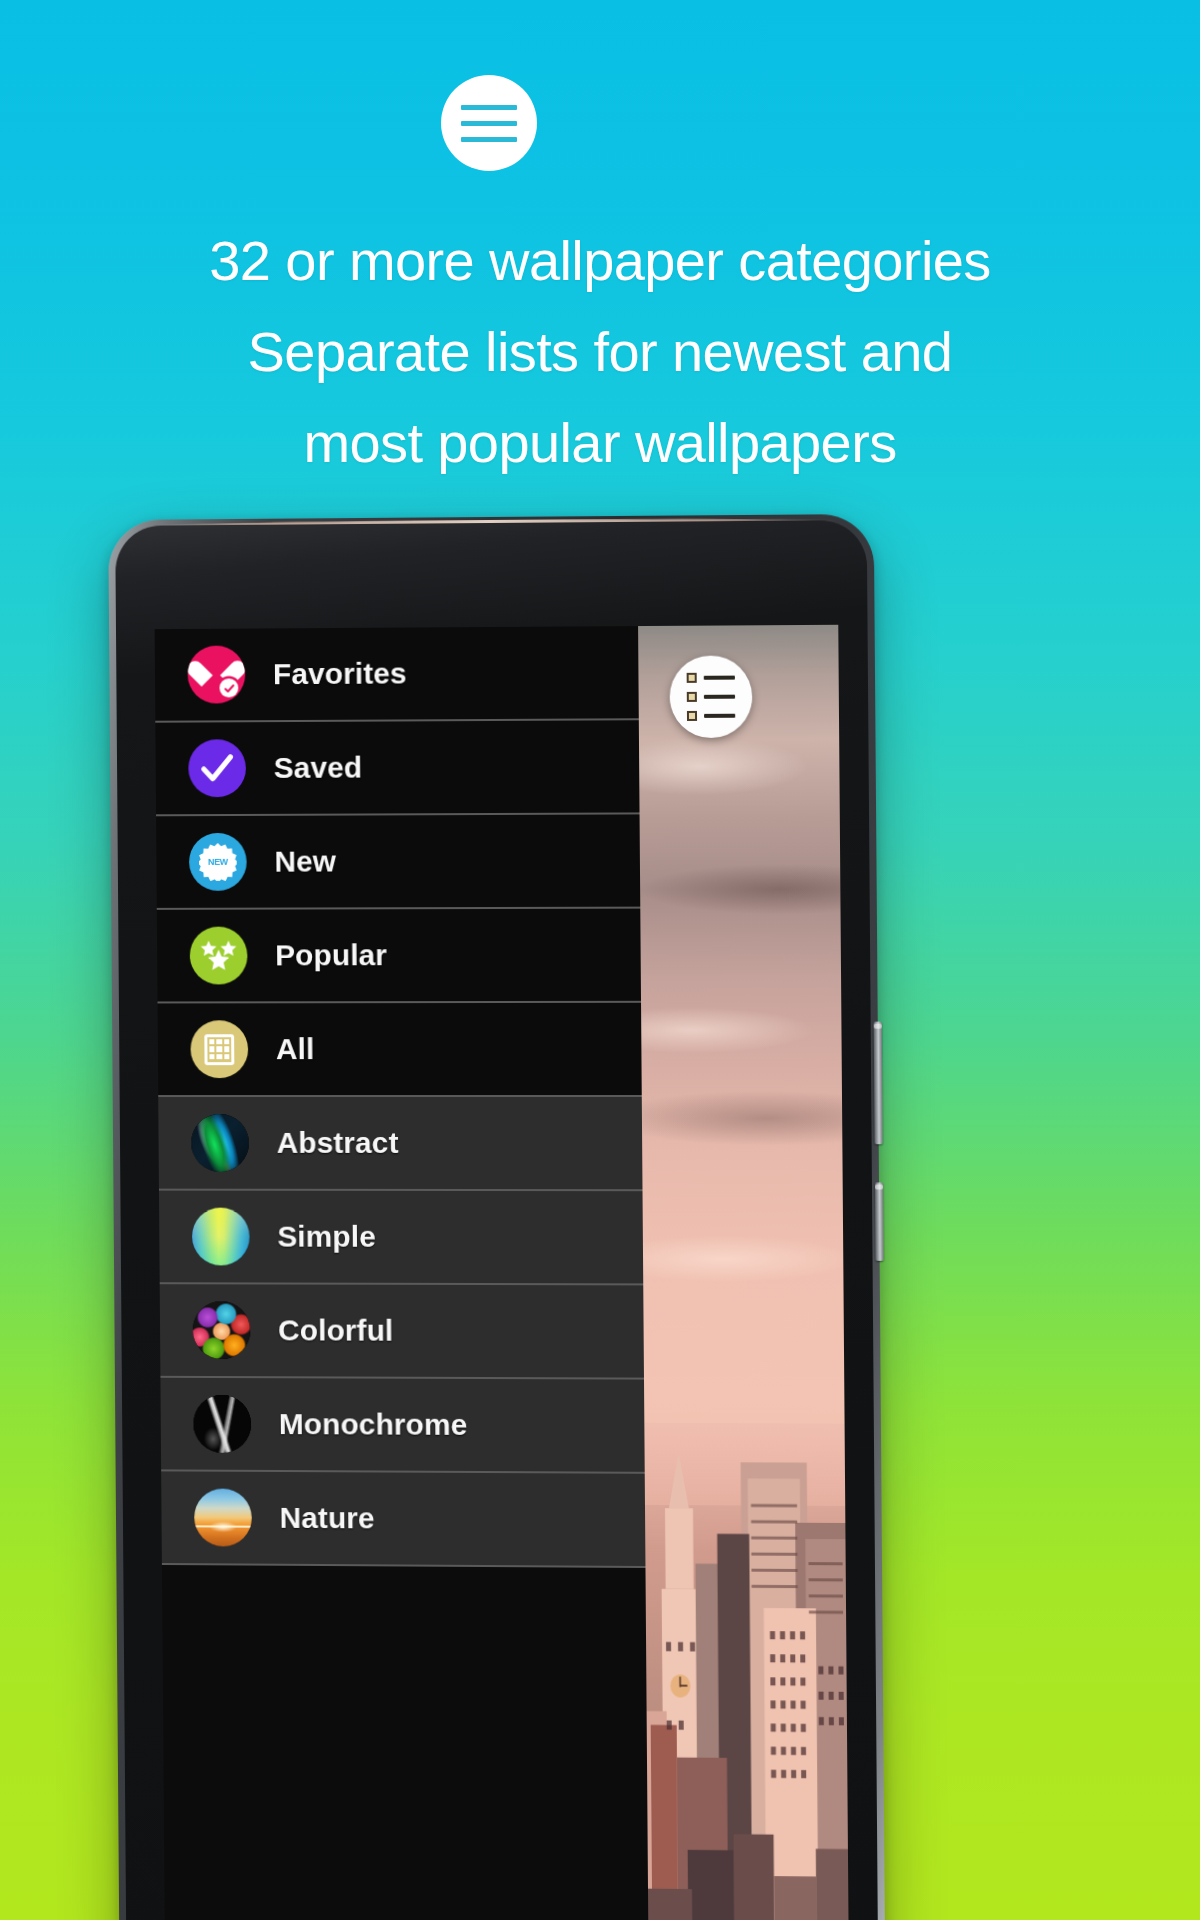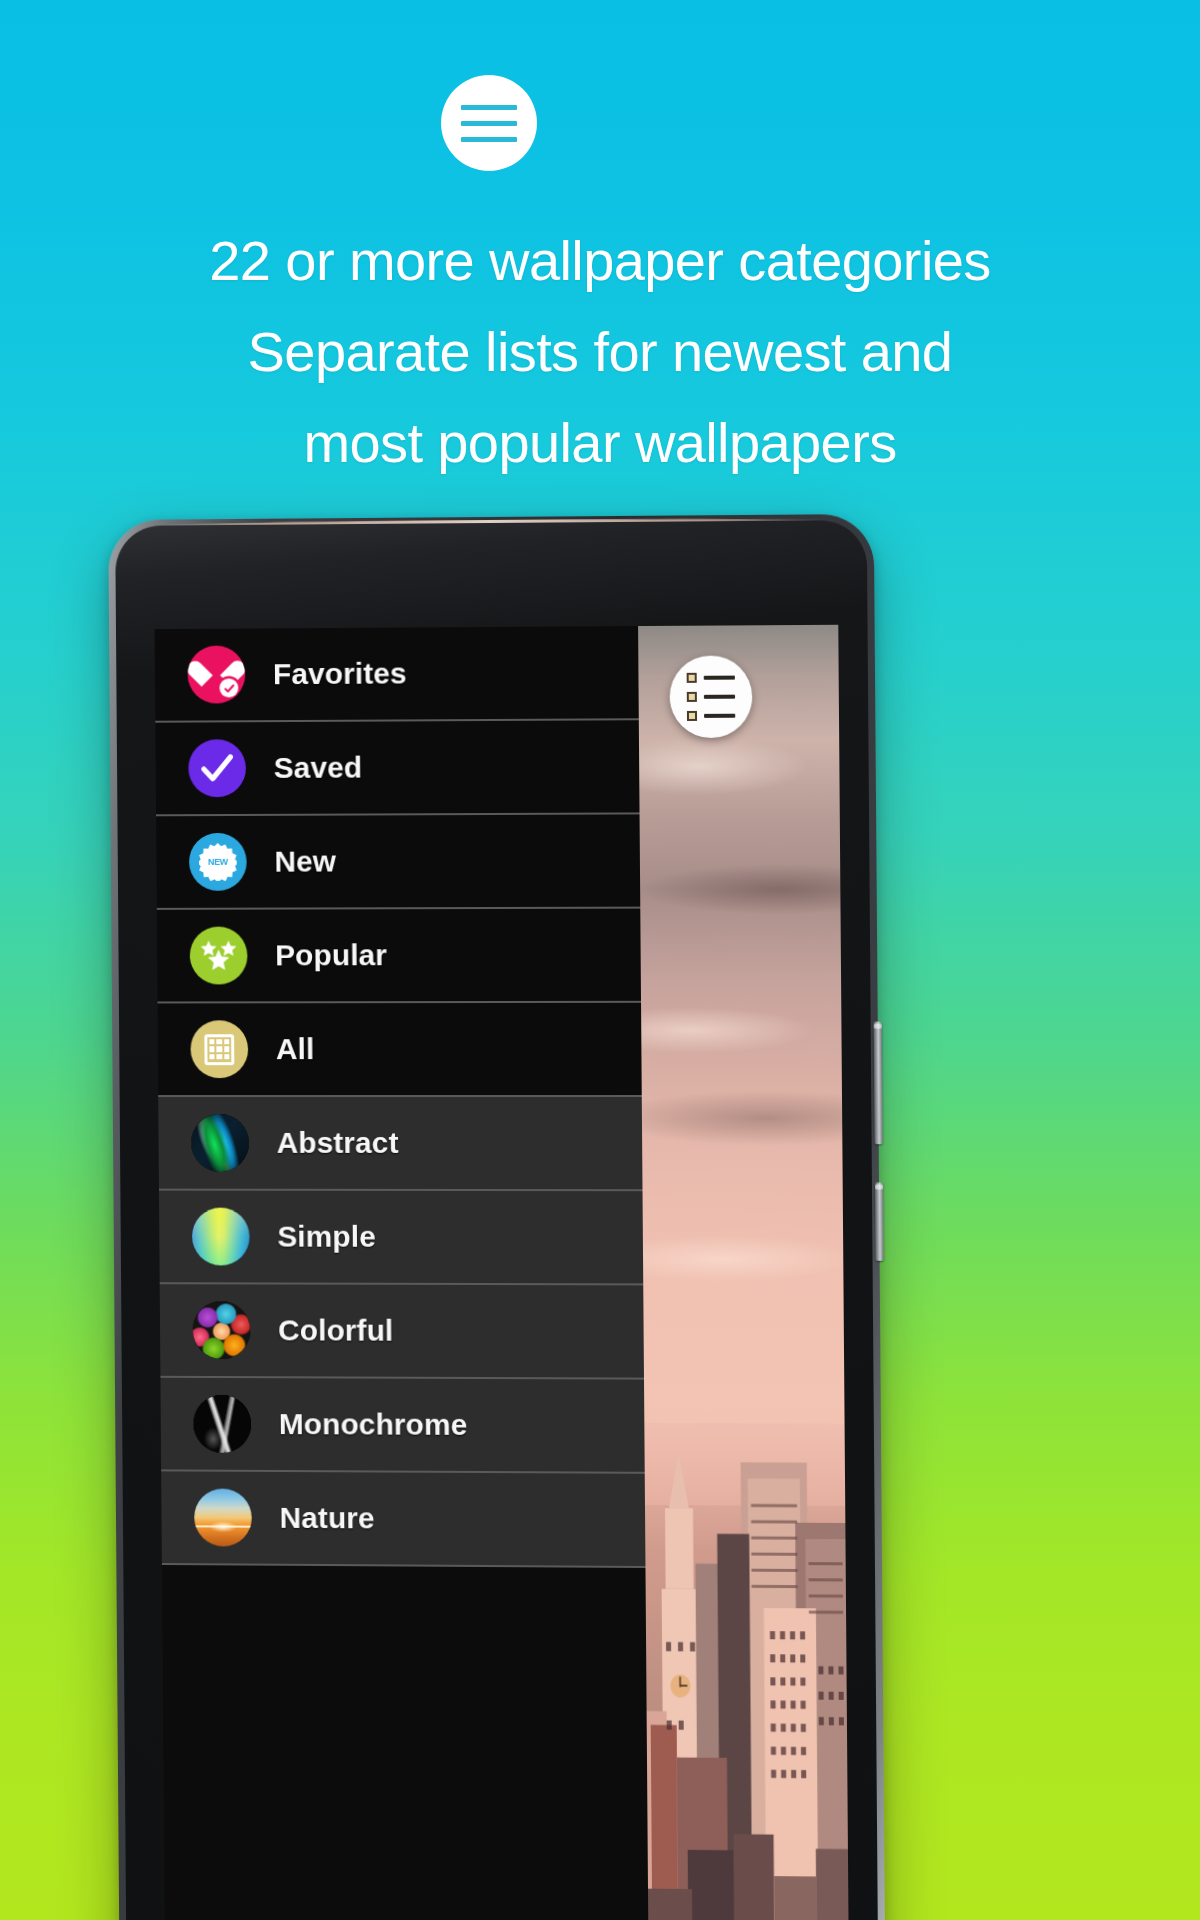--- a/index.html
+++ b/index.html
@@ -359,21 +359,21 @@
 <body>
 
 <div id="promo-bg"></div>
 
 <div id="hamburger-badge">
   <span class="bar"></span>
   <span class="bar"></span>
   <span class="bar"></span>
 </div>
 
-<div id="promo-headline">22 or more wallpaper categories
+<div id="promo-headline">32 or more wallpaper categories
 Separate lists for newest and
 most popular wallpapers</div>
 
 <div id="phone-device">
   <div id="phone-rim"></div>
   <div id="phone-top-highlight"></div>
   <div id="phone-body"></div>
 
   <div id="sensor-dot"></div>
   <div id="earpiece-speaker">

